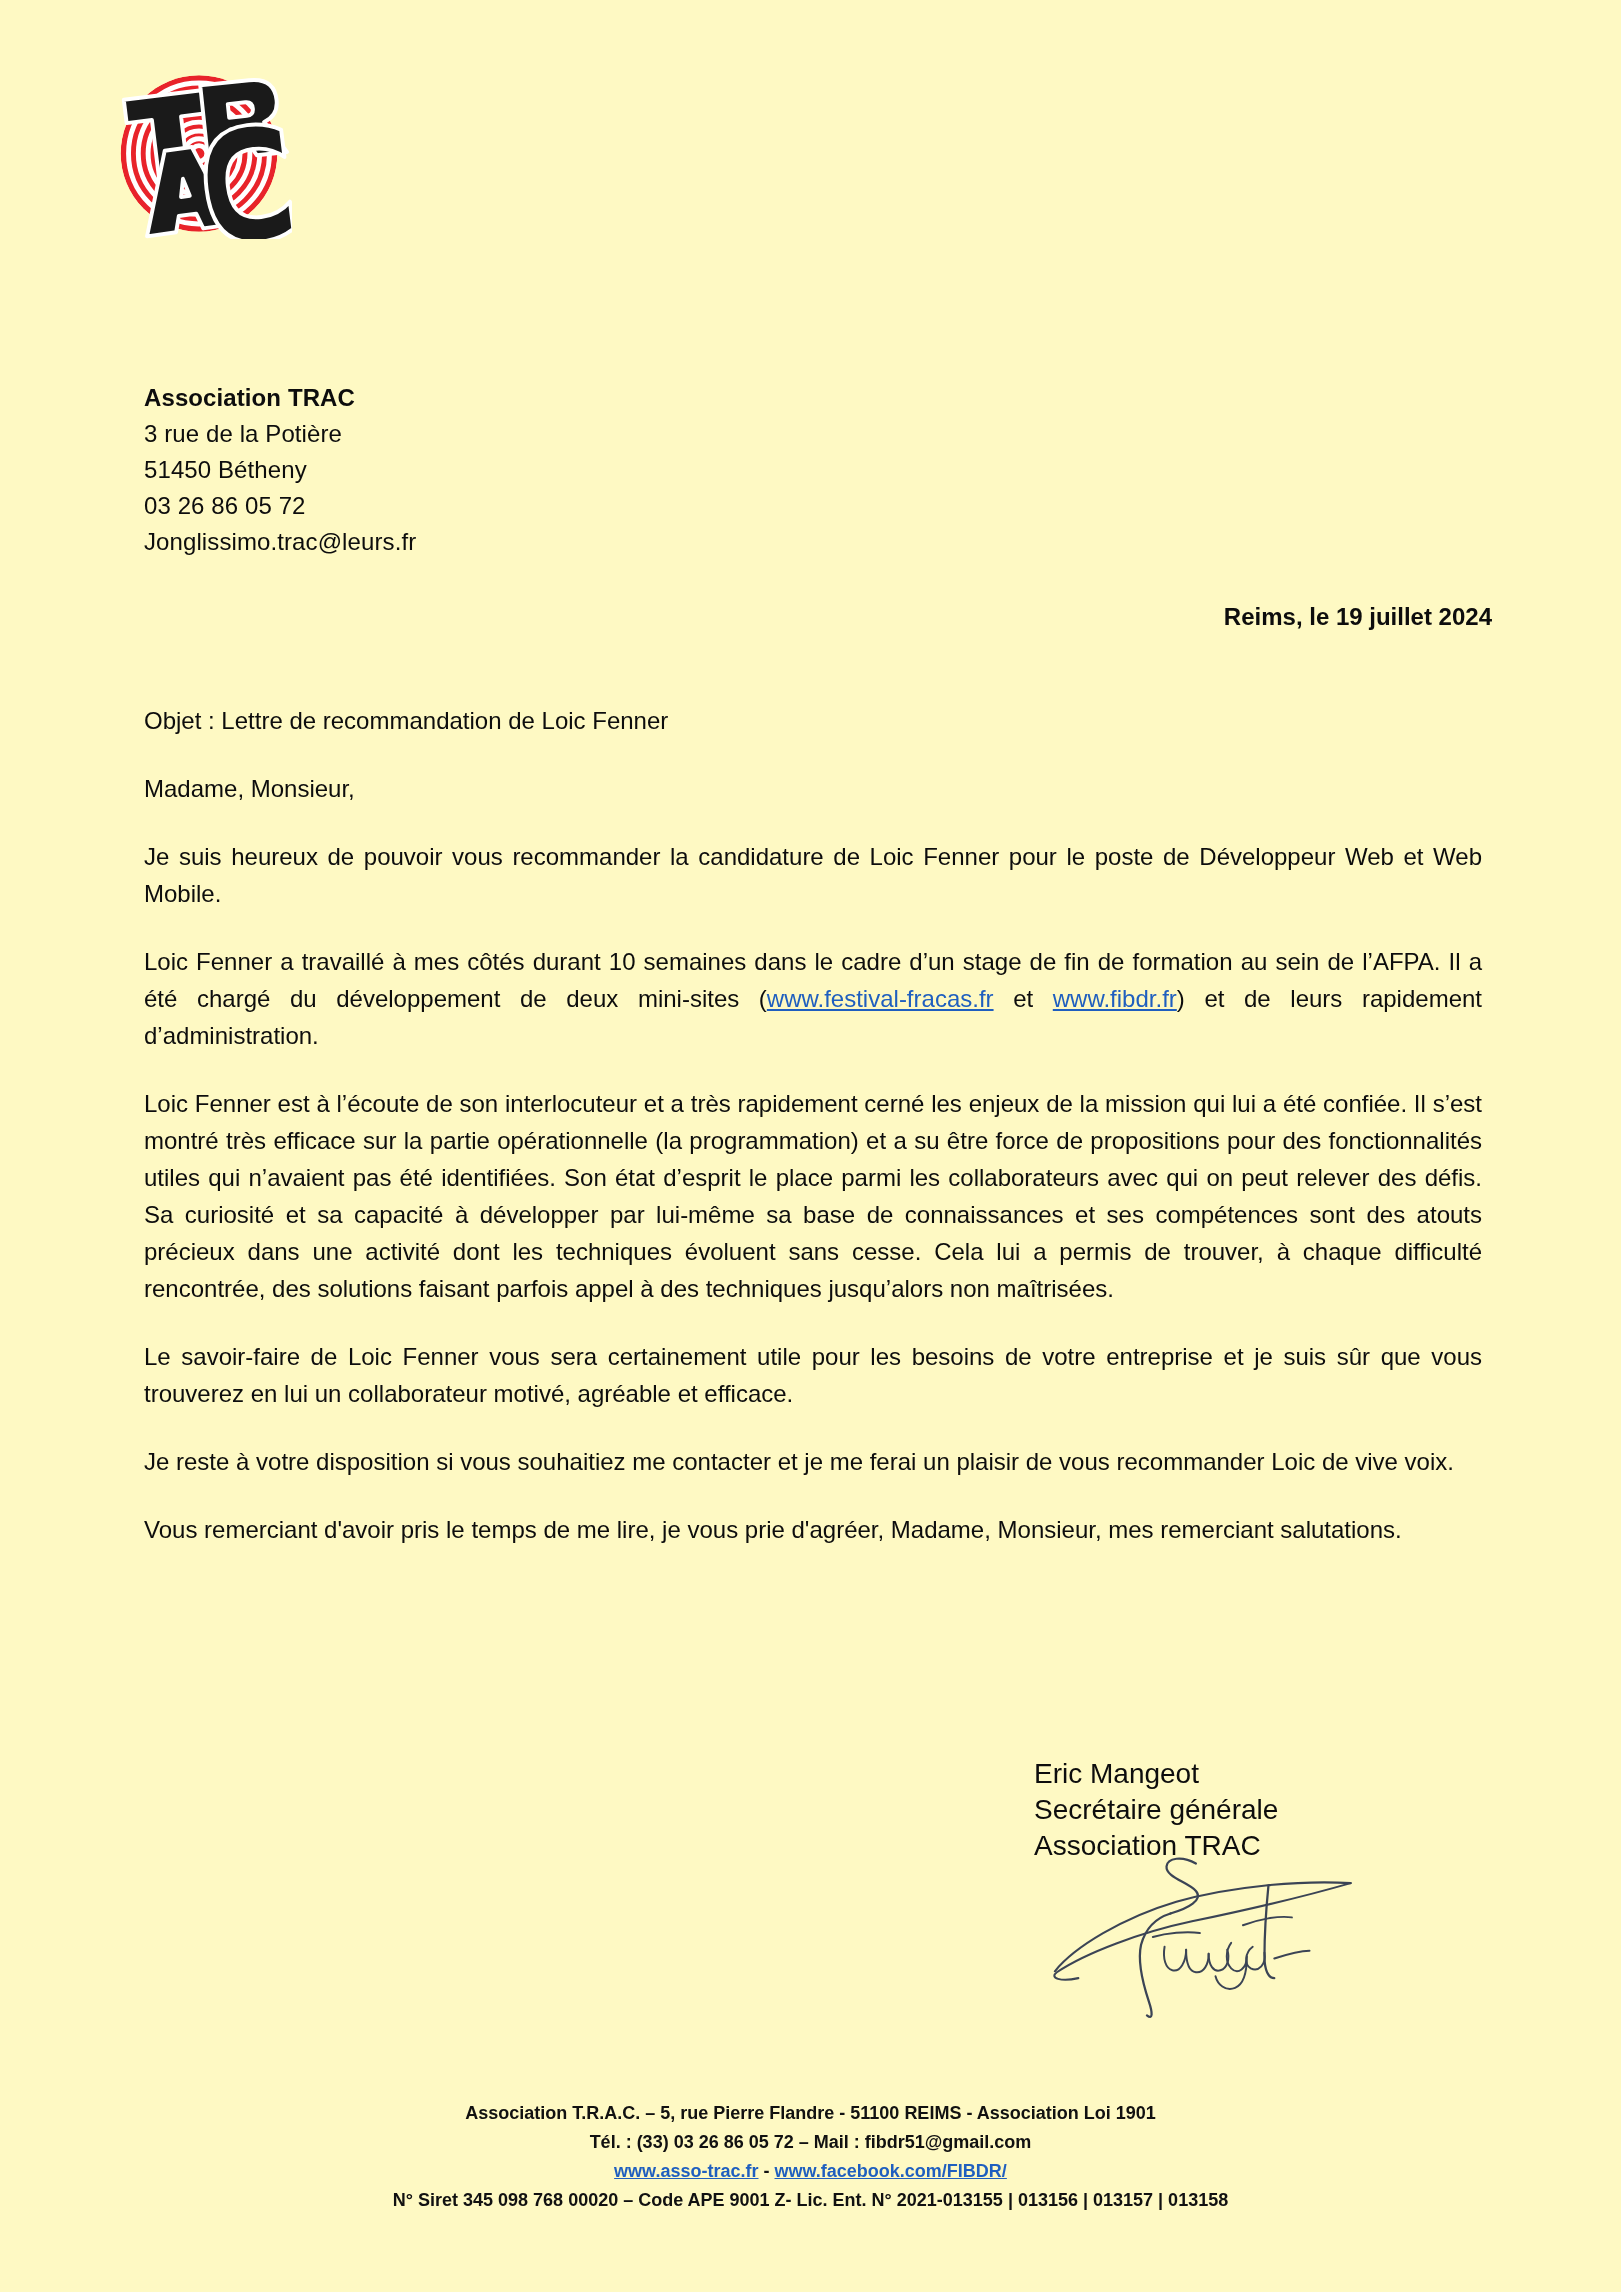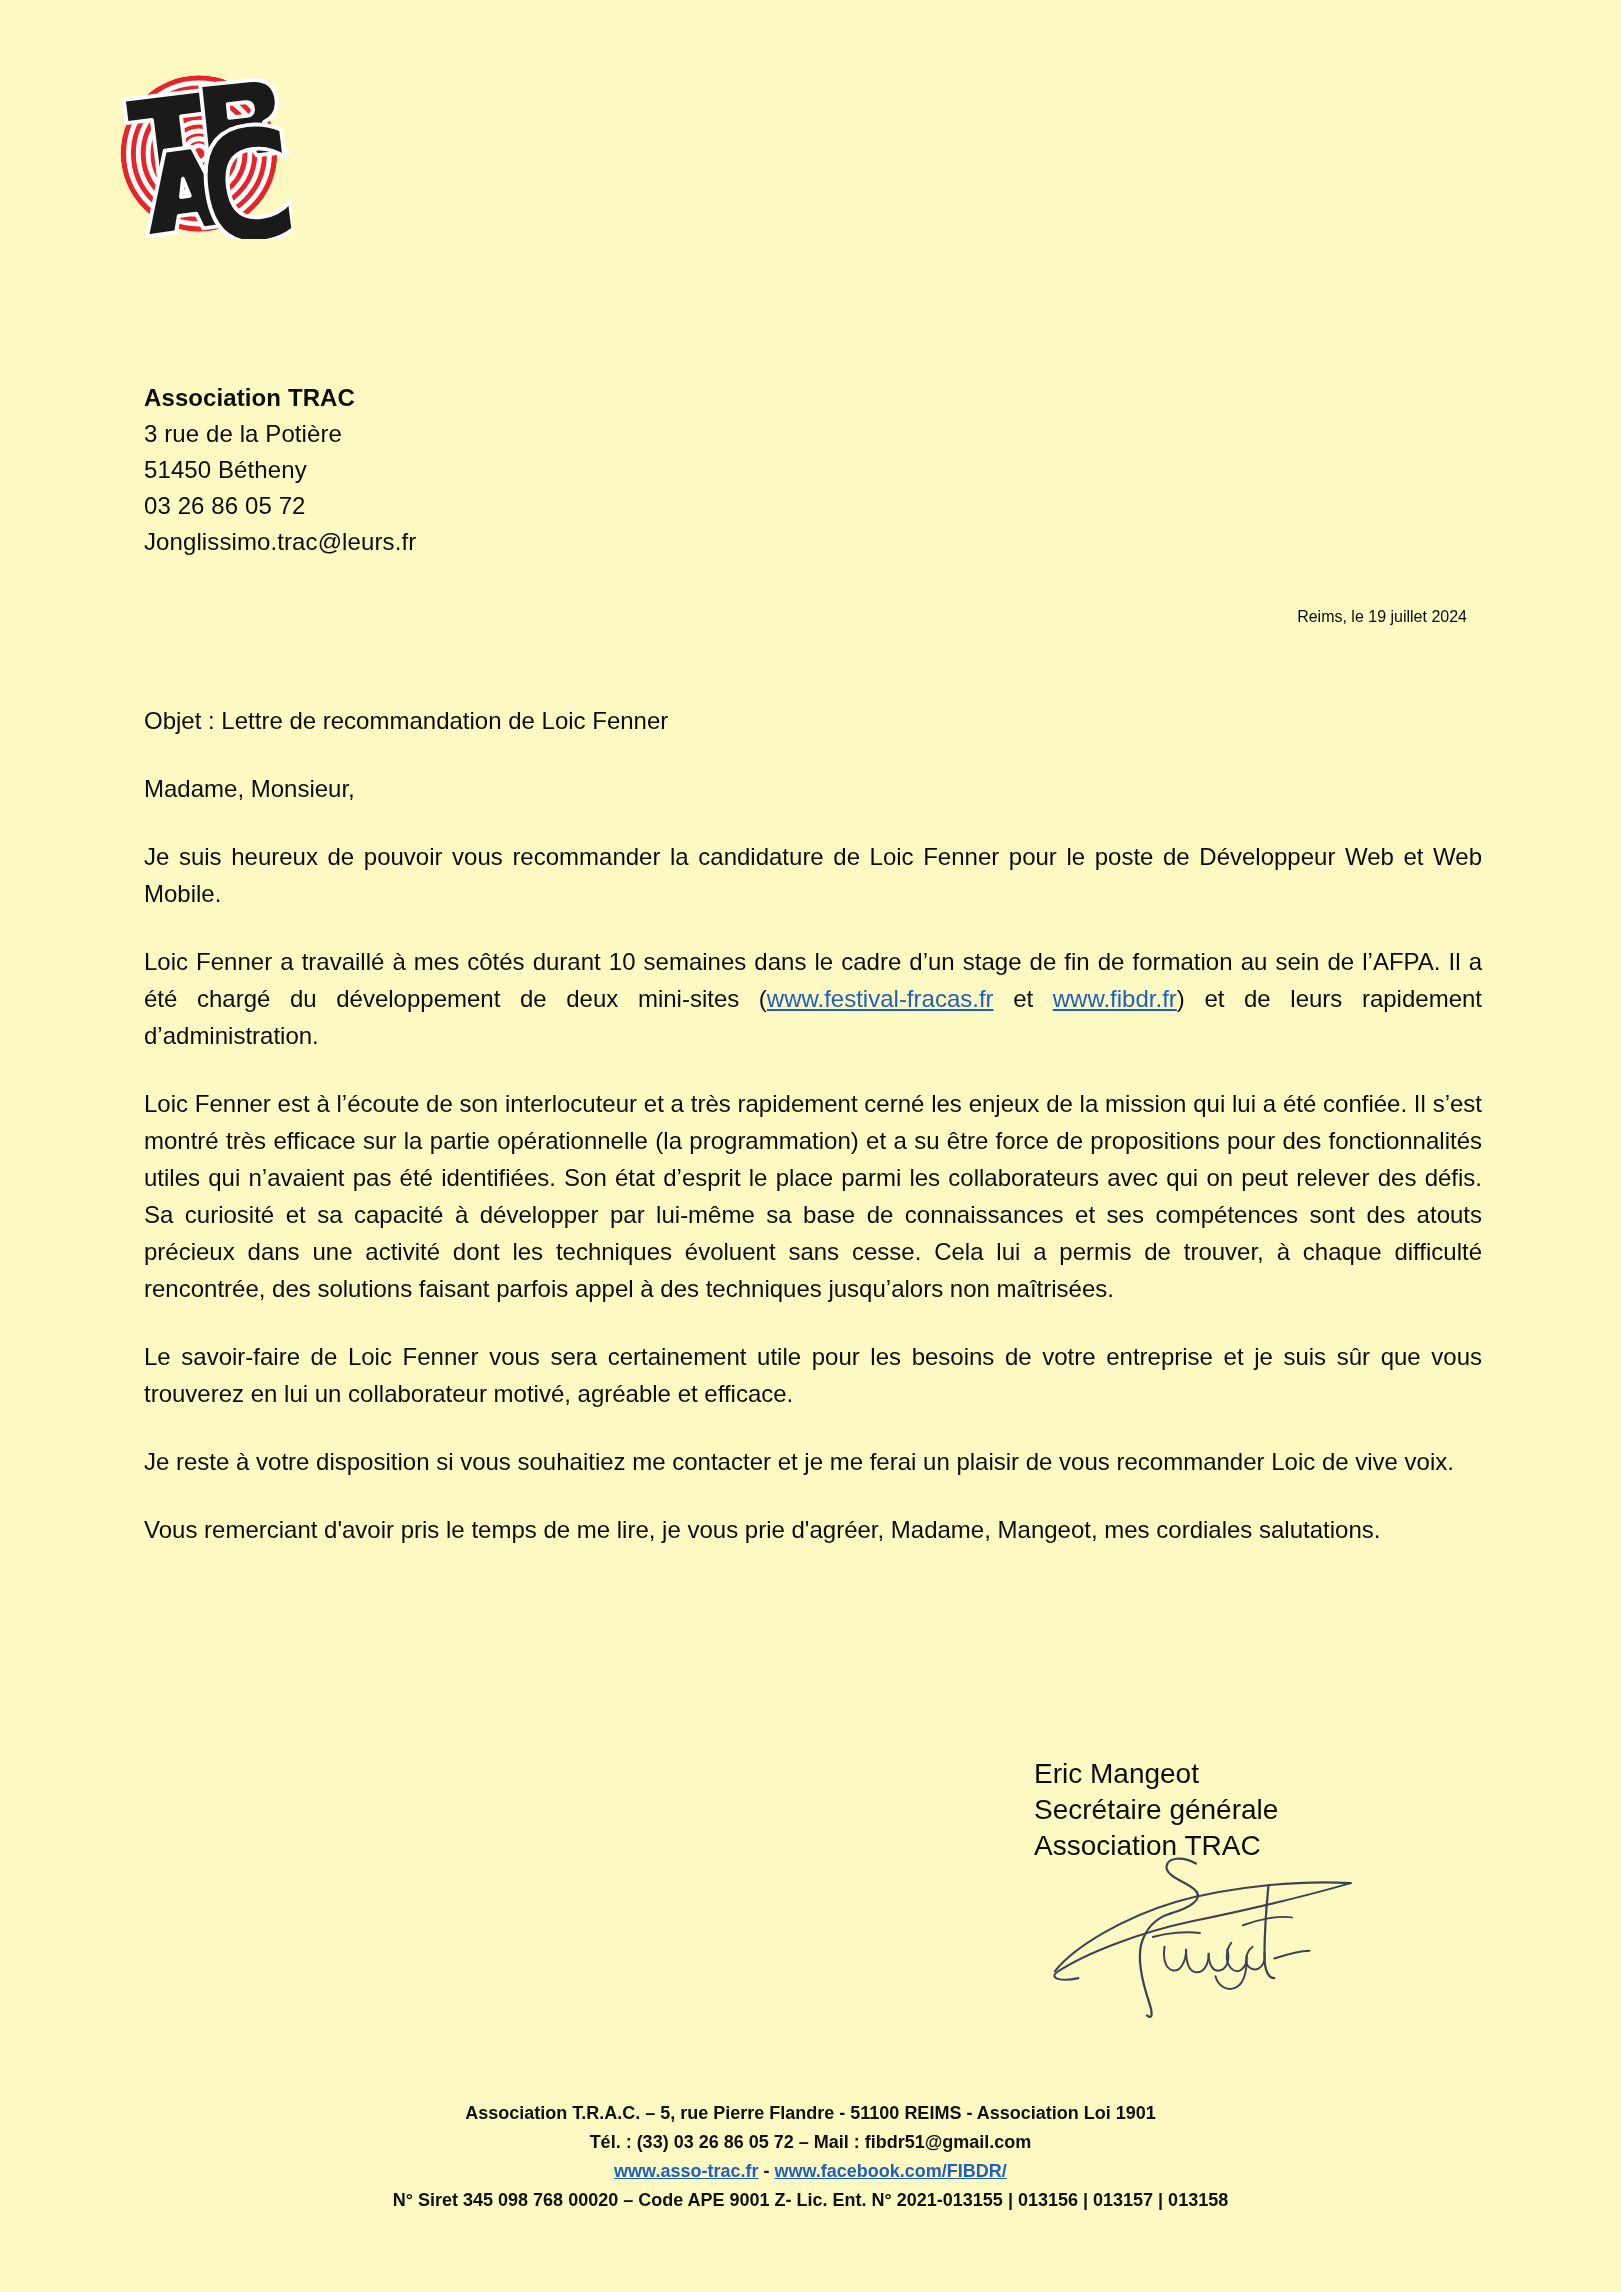--- a/index.html
+++ b/index.html
@@ -35,25 +35,26 @@
     font-size: 24px;
     line-height: 36px;
     letter-spacing: 0.1px;
     color: #0d0d0d;
   }
   .addr-block .org { font-weight: bold; }
 
   
   .date-line {
     position: absolute;
-    right: 154px;
+    right: 129px;
     top: 600px;
-    font-size: 16px;
+    font-size: 24px;
     line-height: 33px;
     color: #0d0d0d;
+    font-weight: bold;
   }
 
   
   .body-col {
     position: absolute;
     left: 144px;
     top: 667px;
     width: 1338px;
     font-size: 24px;
     line-height: 37px;
@@ -168,21 +169,21 @@
     <p>Je suis heureux de pouvoir vous recommander la candidature de Loic Fenner pour le poste de Développeur Web et Web Mobile.</p>
 
     <p><span>Loic Fenner a travaillé à mes côtés durant 10 semaines dans le cadre d’un stage de fin de formation au sein de l’AFPA. Il a été chargé du développement de deux mini-sites (</span><a href="#">www.festival-fracas.fr</a><span> et </span><a href="#">www.fibdr.fr</a><span>) et de leurs rapidement d’administration.</span></p>
 
     <p>Loic Fenner est à l’écoute de son interlocuteur et a très rapidement cerné les enjeux de la mission qui lui a été confiée. Il s’est montré très efficace sur la partie opérationnelle (la programmation) et a su être force de propositions pour des fonctionnalités utiles qui n’avaient pas été identifiées. Son état d’esprit le place parmi les collaborateurs avec qui on peut relever des défis. Sa curiosité et sa capacité à développer par lui-même sa base de connaissances et ses compétences sont des atouts précieux dans une activité dont les techniques évoluent sans cesse. Cela lui a permis de trouver, à chaque difficulté rencontrée, des solutions faisant parfois appel à des techniques jusqu’alors non maîtrisées.</p>
 
     <p>Le savoir-faire de Loic Fenner vous sera certainement utile pour les besoins de votre entreprise et je suis sûr que vous trouverez en lui un collaborateur motivé, agréable et efficace.</p>
 
     <p>Je reste à votre disposition si vous souhaitiez me contacter et je me ferai un plaisir de vous recommander Loic de vive voix.</p>
 
-    <p>Vous remerciant d'avoir pris le temps de me lire, je vous prie d'agréer, Madame, Mangeot, mes cordiales salutations.</p>
+    <p>Vous remerciant d'avoir pris le temps de me lire, je vous prie d'agréer, Madame, Monsieur, mes remerciant salutations.</p>
   </div>
 
   <div class="sign-block">
     <div>Eric Mangeot</div>
     <div>Secrétaire générale</div>
     <div>Association TRAC</div>
   </div>
 
   <div class="sign-image">
     <svg viewBox="0 0 360 195" xmlns="http://www.w3.org/2000/svg" aria-label="handwritten signature">

